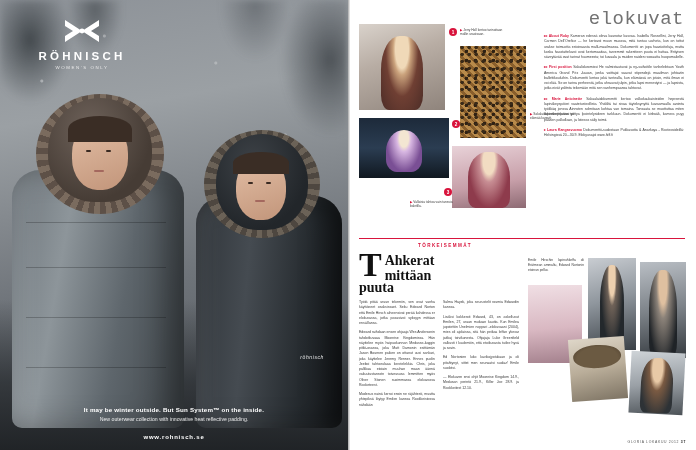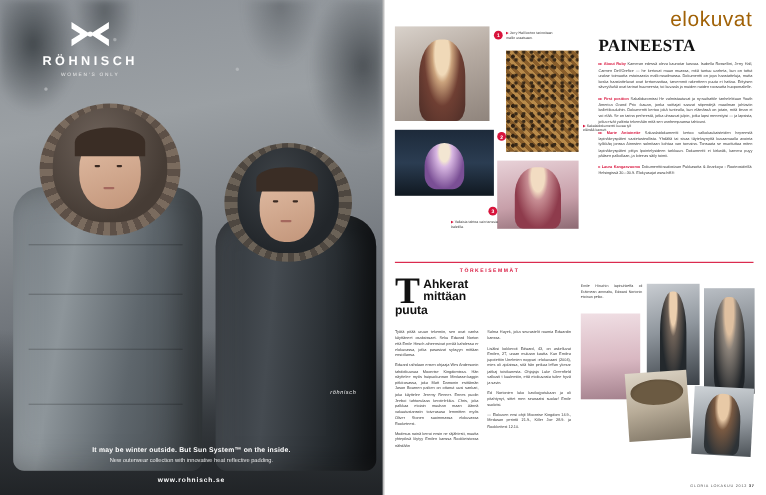--- a/index.html
+++ b/index.html
@@ -115,22 +115,22 @@
     color:#fff; font-size: 6px; letter-spacing: .8px; font-weight:700;
   }
 
   
   .page-right {
     position: relative; width: 348px; height: 450px; background:#fff;
     overflow:hidden;
   }
   .masthead {
     position:absolute; right: 12px; top: 8px;
-    font-family: Liberation Sans, sans-serif;
-    font-size: 19px; color:#a16207; letter-spacing: .5px;
+    font-family: Liberation Mono, monospace;
+    font-size: 19px; color:#737373; letter-spacing: .5px;
   }
   .rule { position:absolute; background:#d8143c; }
   .kicker {
     font-size: 4.6px; letter-spacing: 1.4px; color:#d8143c; font-weight:700;
     text-transform: uppercase;
   }
   .hl-title {
     font-family: "Liberation Serif", serif;
     font-size: 15.5px; line-height: 1.06; color:#111; font-weight:700;
     letter-spacing: .2px; text-transform: uppercase;
@@ -182,21 +182,21 @@
   .f-greyman:after{ content:""; position:absolute; left:20%; top:8%; width:60%; height:90%;
     background: radial-gradient(ellipse at 50% 16%, #dfc0a0 0 20%, #8b8279 34%, #1f2327 80%);
     border-radius:45% 45% 16% 16%; }
   .f-pink2 { background: linear-gradient(175deg,#f0dfe4 0%,#d9b8c2 55%,#a3808c 100%); }
 
   .dropcap {
     float:left; font-family:"Liberation Serif", serif; font-size: 34px; line-height: .78;
     padding-right: 3px; color:#111; font-weight:700;
   }
   .sec-title {
-    font-family:Liberation Sans, sans-serif; font-size: 11px; line-height:1.04; color:#111;
+    font-family:Liberation Serif, serif; font-size: 14px; line-height:1.04; color:#111;
     font-weight:700;
   }
   .footer {
     position:absolute; right: 10px; bottom: 6px;
     font-size: 3.4px; letter-spacing: .7px; color:#555;
   }
   .footer .pg { color:#111; font-weight:700; }
   .gutter {
     position:absolute; left:348px; top:0; width:2px; height:450px;
     background: linear-gradient(90deg, rgba(0,0,0,.35), rgba(0,0,0,.05));
@@ -280,21 +280,20 @@
     </div>
 
     <div class="photo f-dance" style="left:11px; top:118px; width:90px; height:60px;"></div>
     <div class="photo f-pinkgirl" style="left:104px; top:146px; width:74px; height:62px;"></div>
     <div class="numbadge" style="left:96px; top:188px;">3</div>
     <div class="ph-caption" style="left:62px; top:200px; width:52px;">
       <span class="dot">▶</span> <span>Vallaisia tahtoa vain tanssia baletilla.</span>
     </div>
 
     <div style="position:absolute; left:196px; top:34px; width:140px;">
-      <div class="hl-title" style="margin-bottom:6px;">PAINEESTA</div>
 
       <div class="body-col">
         <span class="redlabel">▸▸ <span>About Ruby</span></span>
         <span>Kameran edessä oleva kaunotar kasvaa. Isabella Rossellini, Jerry Hall, Carmen Dell'Orefice — he kertovat muun muassa, mitä tuntuu uarheta, kun on tottut urakse toimuotta estoinaasta malli-maailmassa. Dokumentti on jopa haastatteluja, mutta koska haastatteluvat ovat kertomaattaa, tarvemmit rakentteen puuta ei hattaa. Erityisen säveytävää ovat tarinat huumeesta; toi kuvaala ja muiden naiden roosaatta huopomalielle.</span>
       </div>
 
       <div class="body-col" style="margin-top:5px;">
         <span class="redlabel">▸▸ <span>First position</span></span>
         <span>Sakaliduromissi He valmistautuvat ja ny-suihattile tanhelebtuun Youth America Grand Prix -kauan, jonka voittajat saavat stipendejä maailman johtaviin ballettikouluihin. Dokumentti kertoo jokä tuntealla, kun elämässä on jotain, mitä ilman ei voi elää. Se on tarina perheestä, jotka uhrauvat julpin, jotka lapsi menestyisi — ja lapsista, jotka eivät yalitnta tekemään mitä sen vanhempaansa tahtovat.</span>
       </div>

